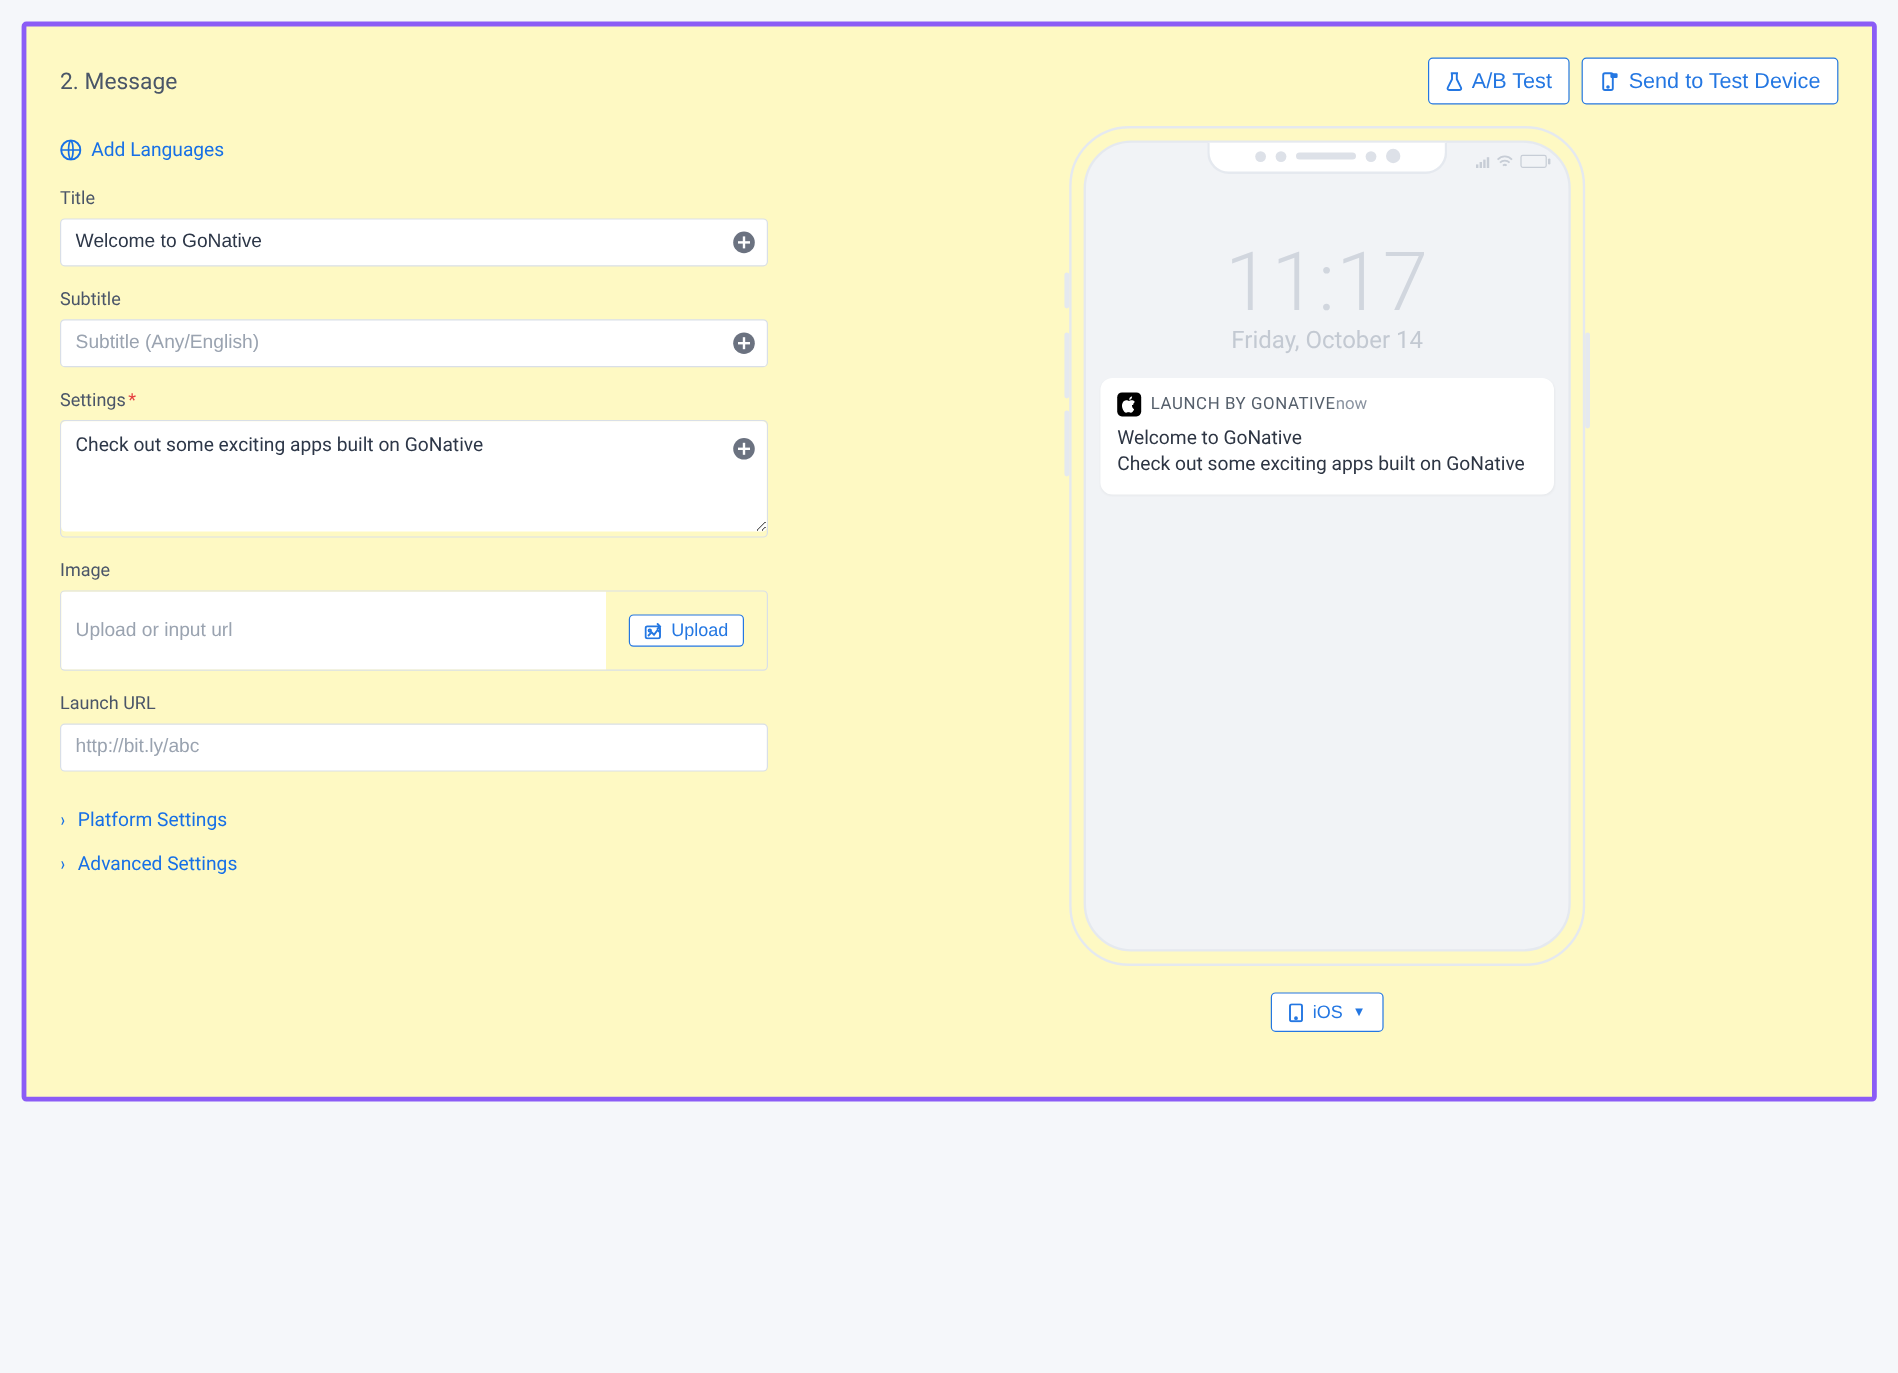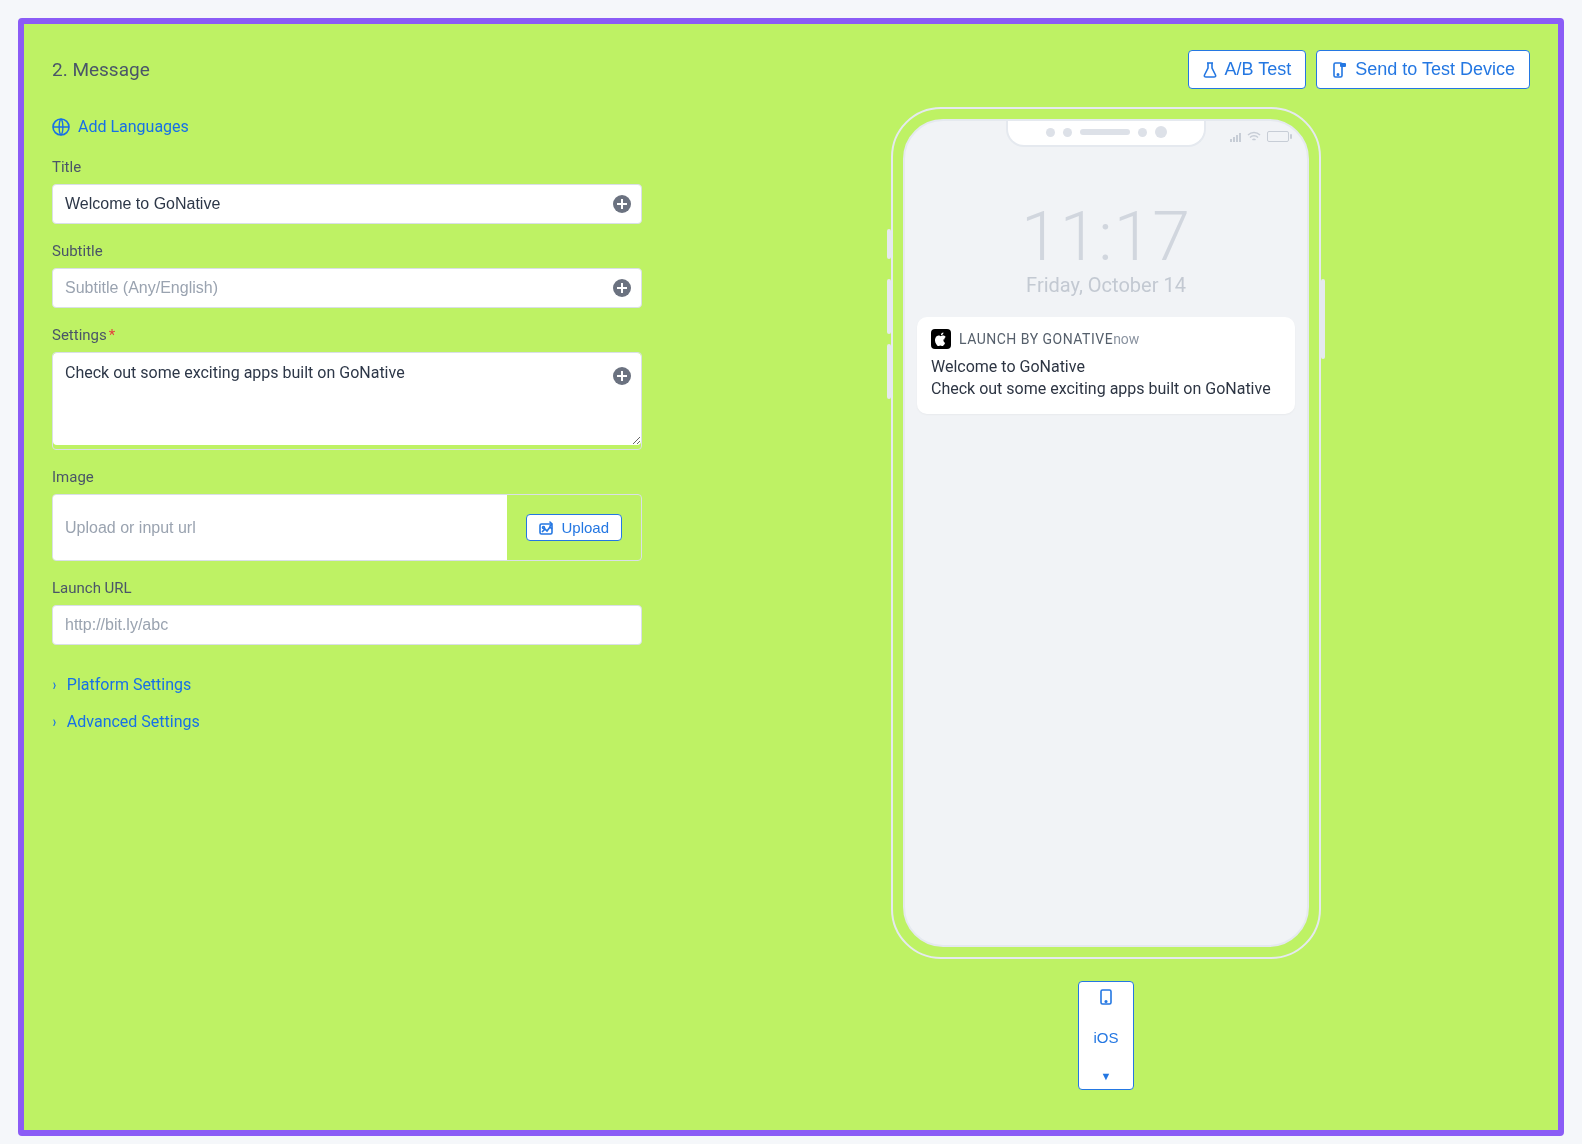--- a/index.html
+++ b/index.html
@@ -4,22 +4,22 @@
 <style>
   * { box-sizing: border-box; margin: 0; padding: 0; }
   body {
     font-family: -apple-system, BlinkMacSystemFont, "Segoe UI", Roboto, Helvetica, Arial, sans-serif;
     background: #f5f7fa;
     padding: 18px;
     color: #3d4852;
     font-size: 15px;
   }
   .card {
-    background: #bef264;
-    border: 6px solid #8b5cf6;
+    background: #fef9c3;
+    border: 4px solid #8b5cf6;
     border-radius: 4px;
     padding: 26px 28px 40px 28px;
     min-height: 900px;
     display: flex;
     flex-direction: column;
   }
   .header-row {
     display: flex;
     justify-content: space-between;
     align-items: center;
@@ -107,21 +107,21 @@
   }
 
   .collapse-link {
     display:inline-flex; align-items:center; gap:10px;
     color:#1770e6; font-size:16px; cursor:pointer; margin-top:12px; margin-bottom:6px;
   }
   .chev { display:inline-block; transform: scaleX(0.7); font-weight:700; }
 
   
   .phone {
-    width: 430px; height: 852px;
+    width: 430px; height: 700px;
     border: 2px solid #e5e9ef; border-radius: 50px;
     position: relative; padding: 10px;
     margin-top:-10px;
   }
   .phone-screen {
     width:100%; height:100%;
     border: 2px solid #e5e9ef; border-radius:40px;
     background:#f1f3f6; overflow:hidden; position:relative;
   }
   .notch {
@@ -162,23 +162,23 @@
   .app-icon {
     width:20px;height:20px;border-radius:4px;background:#000;color:#fff;
     display:flex;align-items:center;justify-content:center;font-size:14px;
   }
   .notif-time { color:#8a93a0; font-size:14px;}
   .notif-title { color:#2d3543; font-size:16px; margin-bottom:2px;}
   .notif-body  { color:#2d3543; font-size:16px; line-height:1.35;}
 
   .preview-select {
     margin-top:22px;
-    display:inline-flex; align-items:center; gap:24px;
+    display:inline-flex; align-items:center; gap:8px;
     border:1px solid #2477e2; color:#2477e2; background:#fff;
-    padding:7px 14px; border-radius:4px; font-size:15px; cursor:pointer;flex-direction:column;
+    padding:7px 14px; border-radius:4px; font-size:15px; cursor:pointer;
   }
   .caret-down { font-size:11px; }
   .signal-bars { display:inline-flex; align-items:flex-end; gap:1px; height:11px;}
   .signal-bars span { width:2px; background:#c7cdd6; }
   .signal-bars span:nth-child(1){height:3px;}
   .signal-bars span:nth-child(2){height:5px;}
   .signal-bars span:nth-child(3){height:7px;}
   .signal-bars span:nth-child(4){height:9px;}
 </style>
 </head>

